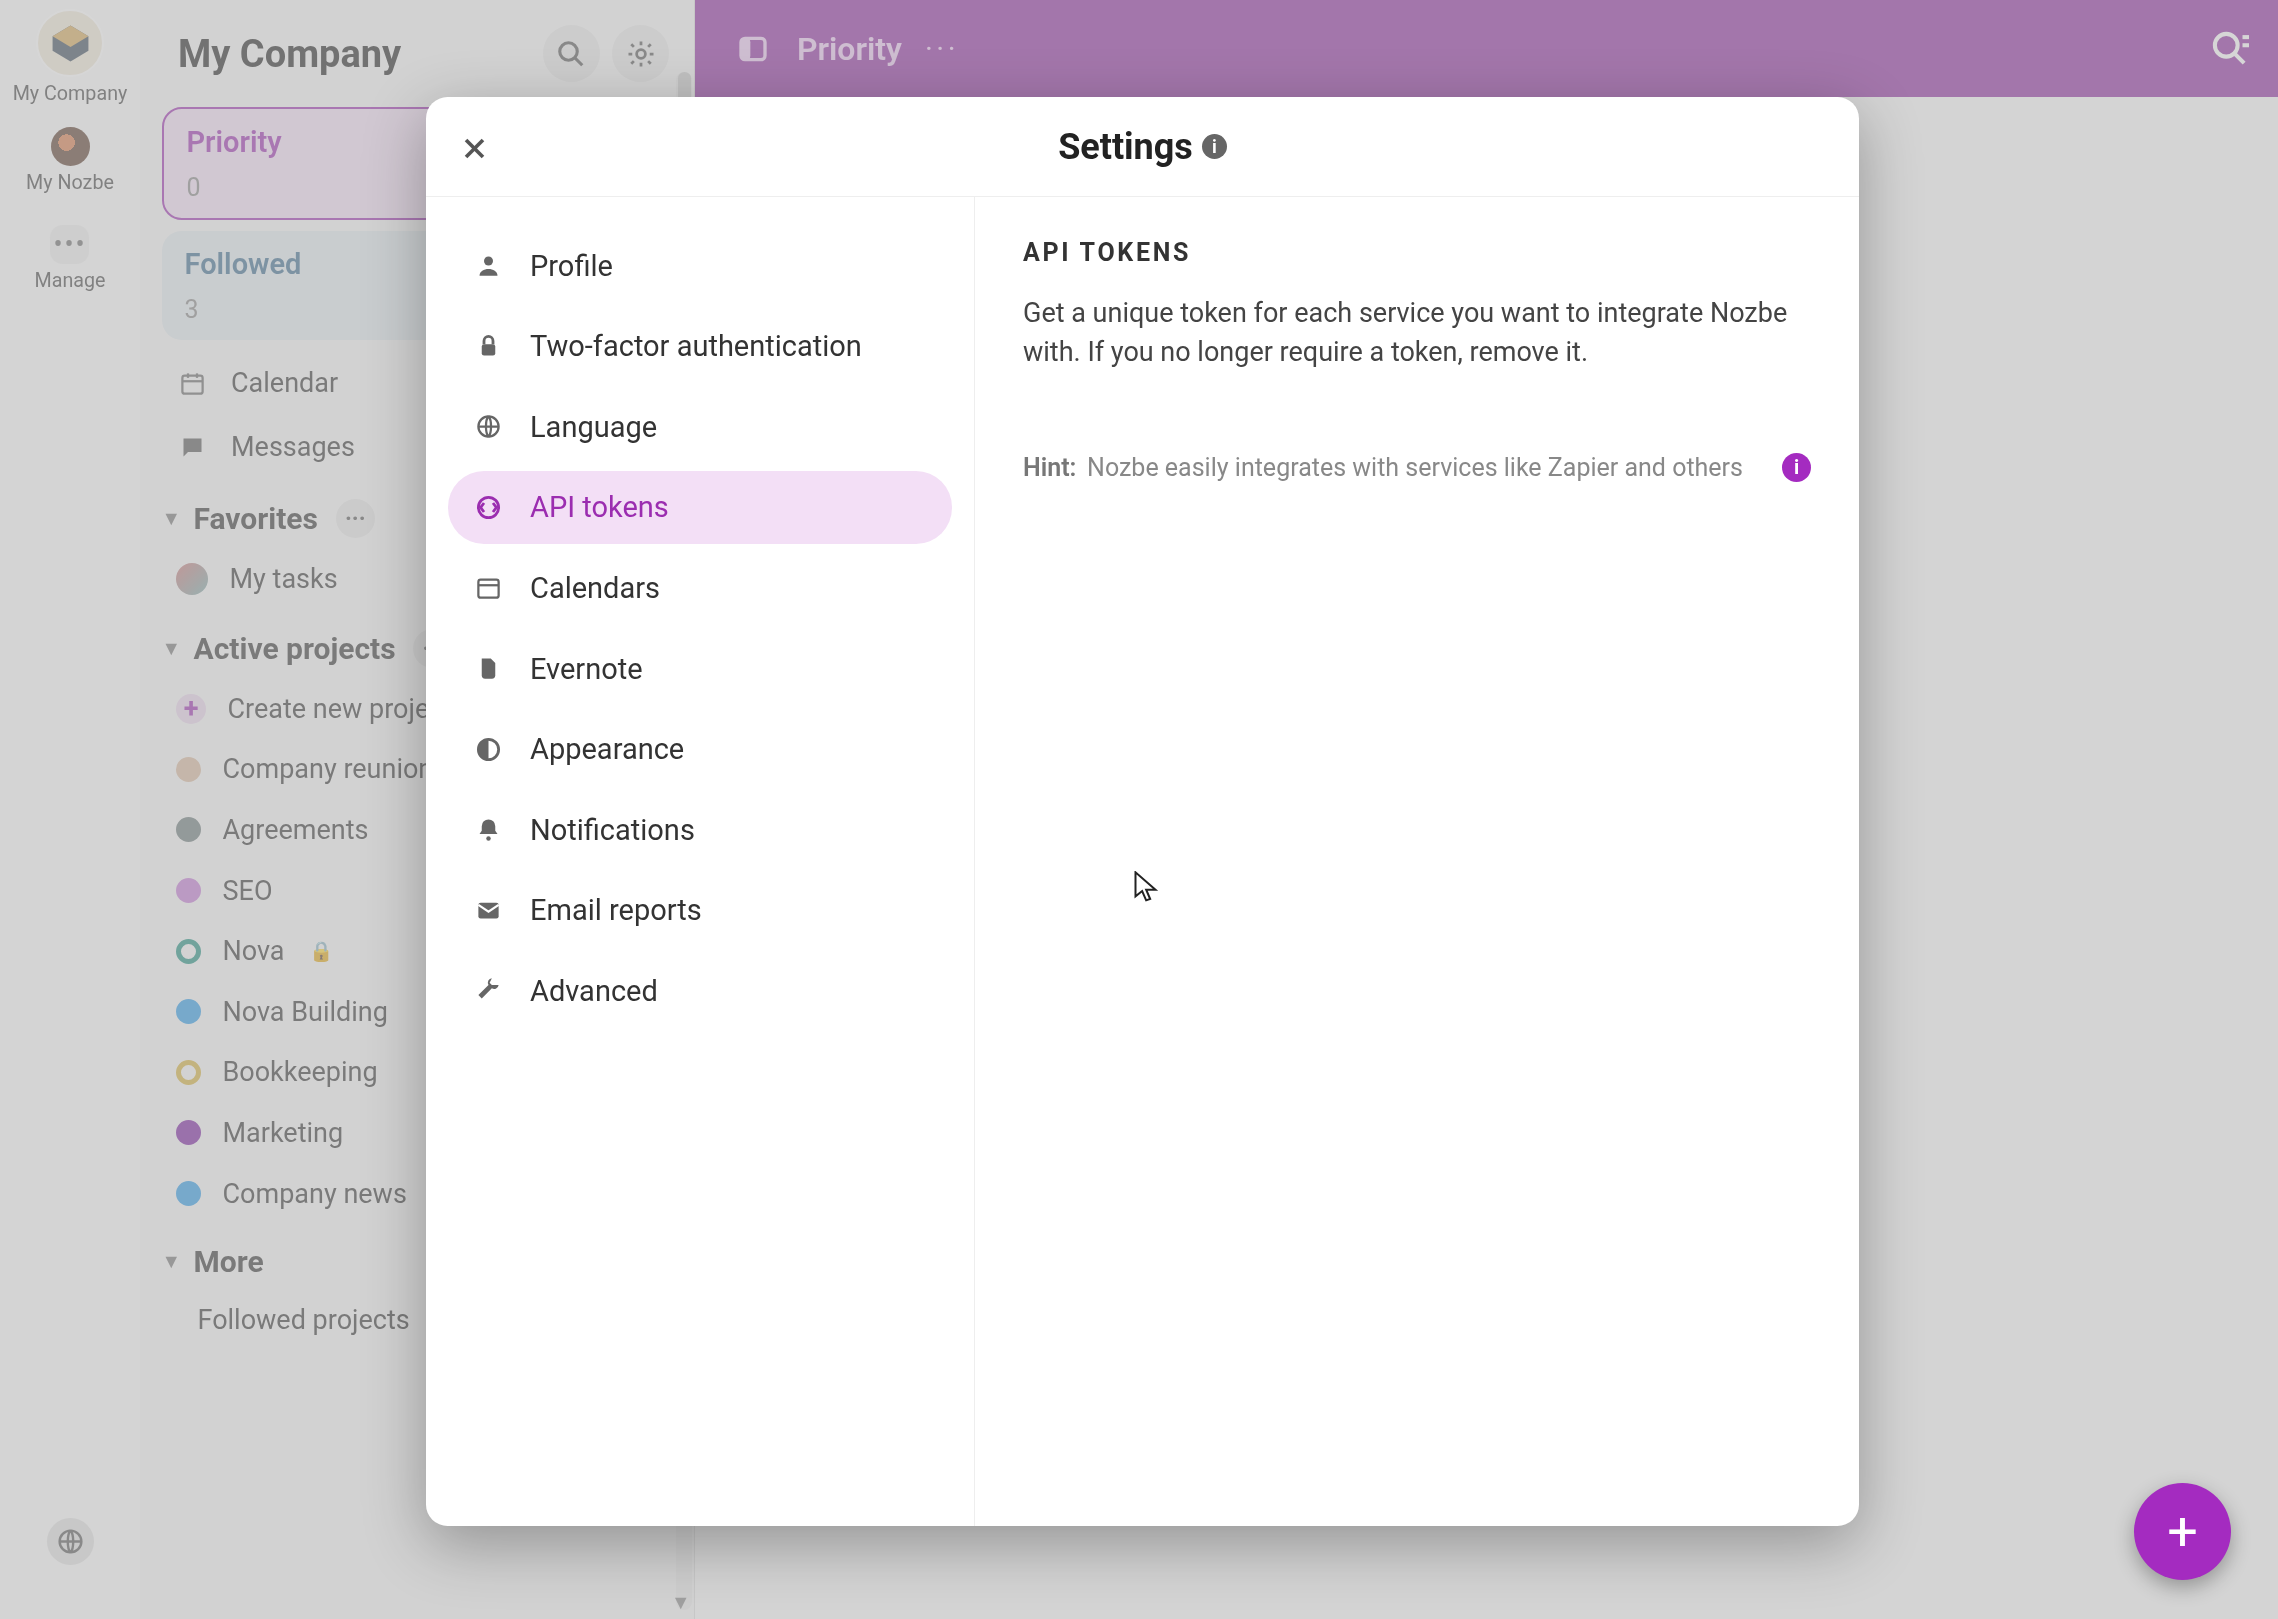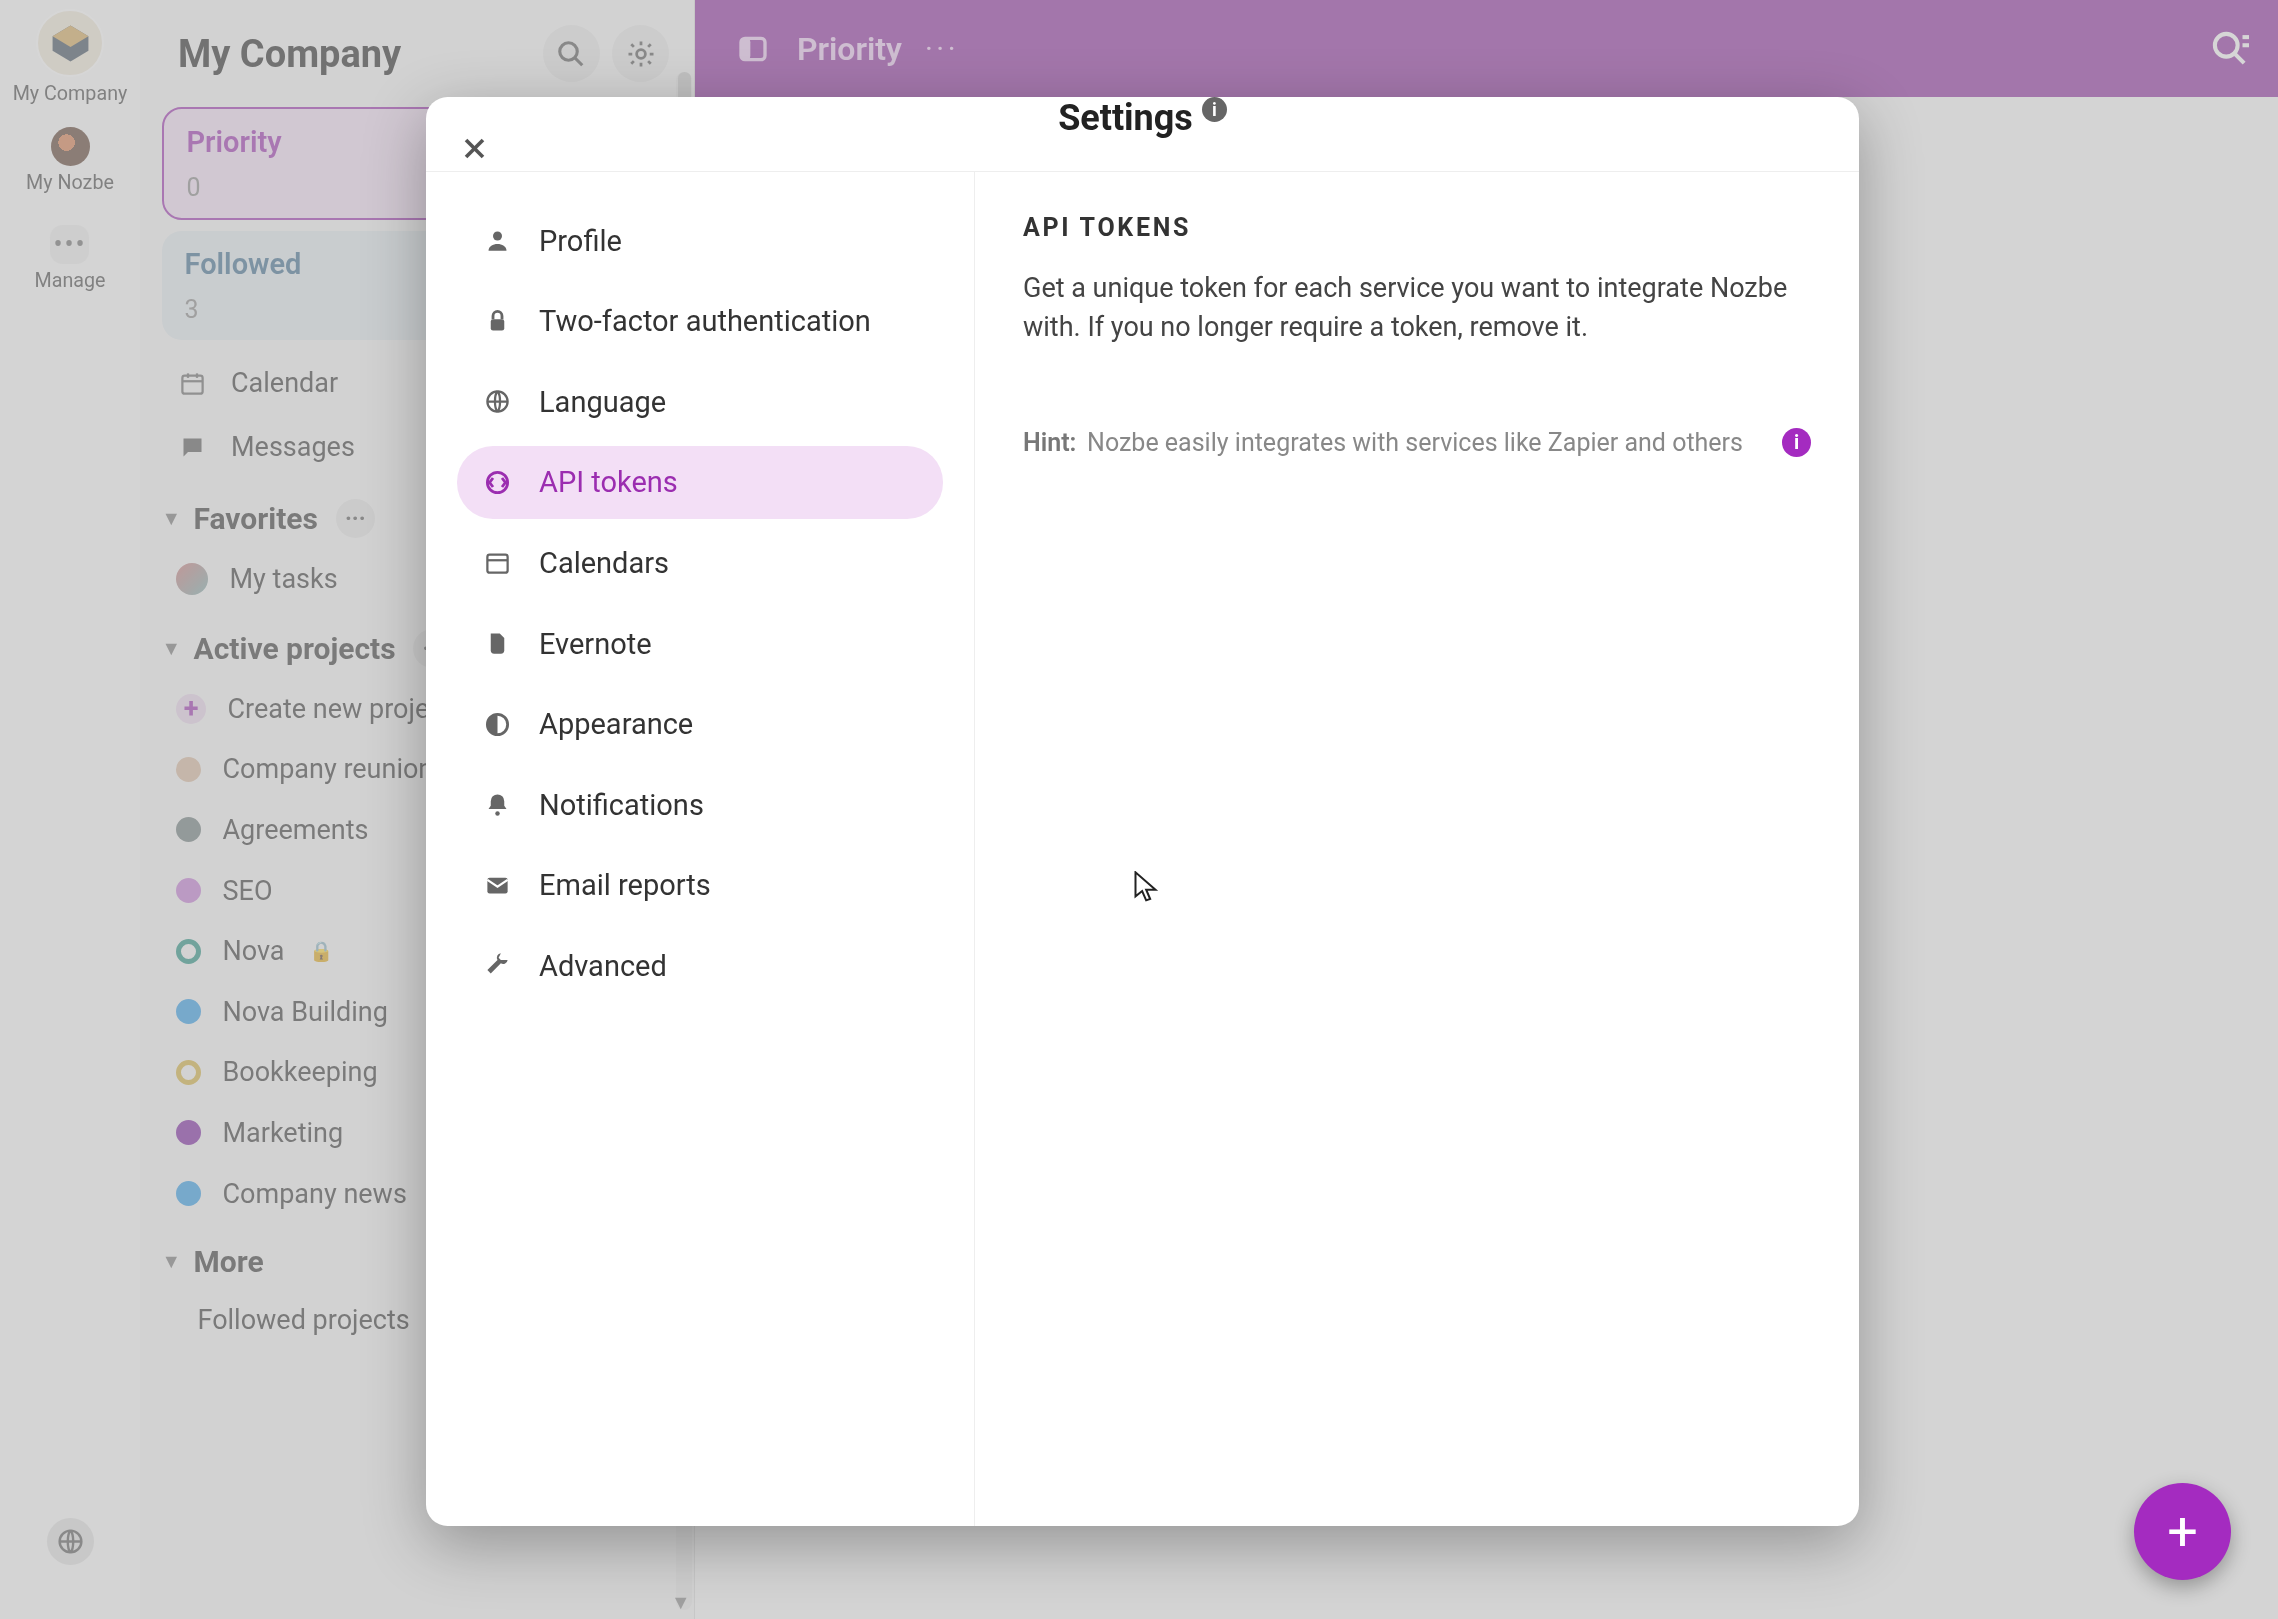--- a/index.html
+++ b/index.html
@@ -66,27 +66,27 @@
 .tb-dots { font-size:30px; letter-spacing:3.6px; color:#eecaf3; }
 .tb-spacer { flex:1; }
 .tb-searchicon { color:#fff; }
 .tb-searchicon svg { width:39px; height:39px; }
 
 
 .fab { position:absolute; right:47px; bottom:39px; width:97px; height:97px; border-radius:50%; background:#a42bc0; color:#fff; display:flex; align-items:center; justify-content:center; font-size:54px; box-shadow:0 7.2px 19.7px rgba(0,0,0,0.3); z-index:200; cursor:pointer; }
 
 
 .modal { position:absolute; left:426px; top:97px; width:1433px; height:1429px; background:#fff; border-radius:21.5px; box-shadow:0 18px 63px rgba(0,0,0,0.3); z-index:100; overflow:hidden; display:flex; flex-direction:column; }
-.modal-hdr { height:75px; border-bottom:1.8px solid #eee; display:flex; align-items:flex-start; justify-content:center; position:relative; }
+.modal-hdr { height:100px; border-bottom:1.8px solid #eee; display:flex; align-items:center; justify-content:center; position:relative; }
 .modal-close { position:absolute; left:27px; top:30px; width:43px; height:43px; color:#555; cursor:pointer; display:flex; align-items:center; justify-content:center; font-size:36px; }
 .modal-title { font-size:36px; font-weight:700; color:#222; }
 .modal-info { width:25px; height:25px; border-radius:50%; background:#666; color:#fff; font-size:18px; display:inline-flex; align-items:center; justify-content:center; margin-left:9px; font-weight:700; }
 
 .modal-body { flex:1; display:flex; }
-.modal-nav { width:555px; border-right:1.8px solid #eee; padding:32px 31px; }
+.modal-nav { width:555px; border-right:1.8px solid #eee; padding:32px 22px; }
 .nav-item { display:flex; align-items:center; gap:27px; padding:19.7px 25px; font-size:29px; color:#333; border-radius:36px; cursor:pointer; margin-bottom:7.2px; }
 .nav-item.active { background:#f3dff6; color:#9b2db0; }
 .nav-item.active .nav-ico { color:#9b2db0; }
 .nav-ico { width:30px; height:30px; display:flex; align-items:center; justify-content:center; color:#666; }
 .nav-ico svg { width:27px; height:27px; }
 
 .modal-content { flex:1; padding:41px 48px; }
 .content-heading { font-size:25px; letter-spacing:2.7px; font-weight:700; color:#333; }
 .content-desc { font-size:27px; color:#444; margin-top:27px; line-height:1.45; max-width:788px; }
 .add-btn { margin-top:39px; width:788px; height:81px; border:1.8px solid #ccc; border-radius:16px; background:#fff; font-size:30px; color:#222; display:flex; align-items:center; justify-content:center; cursor:pointer; }

